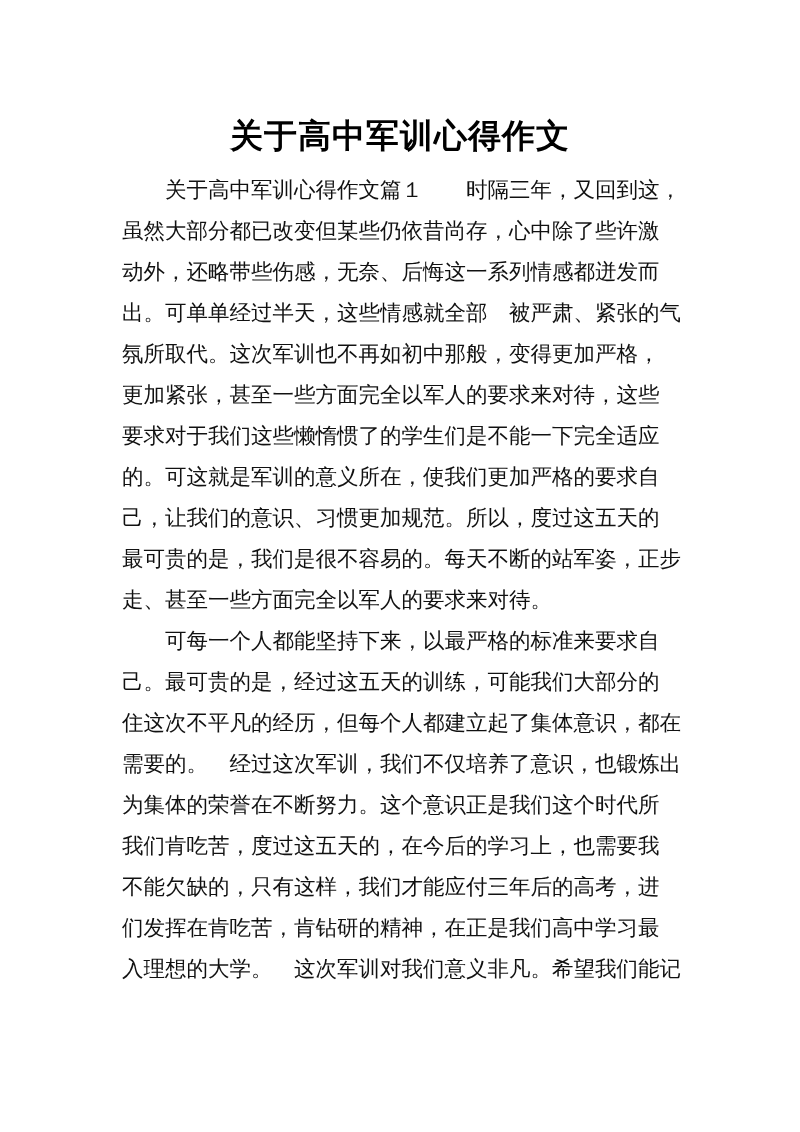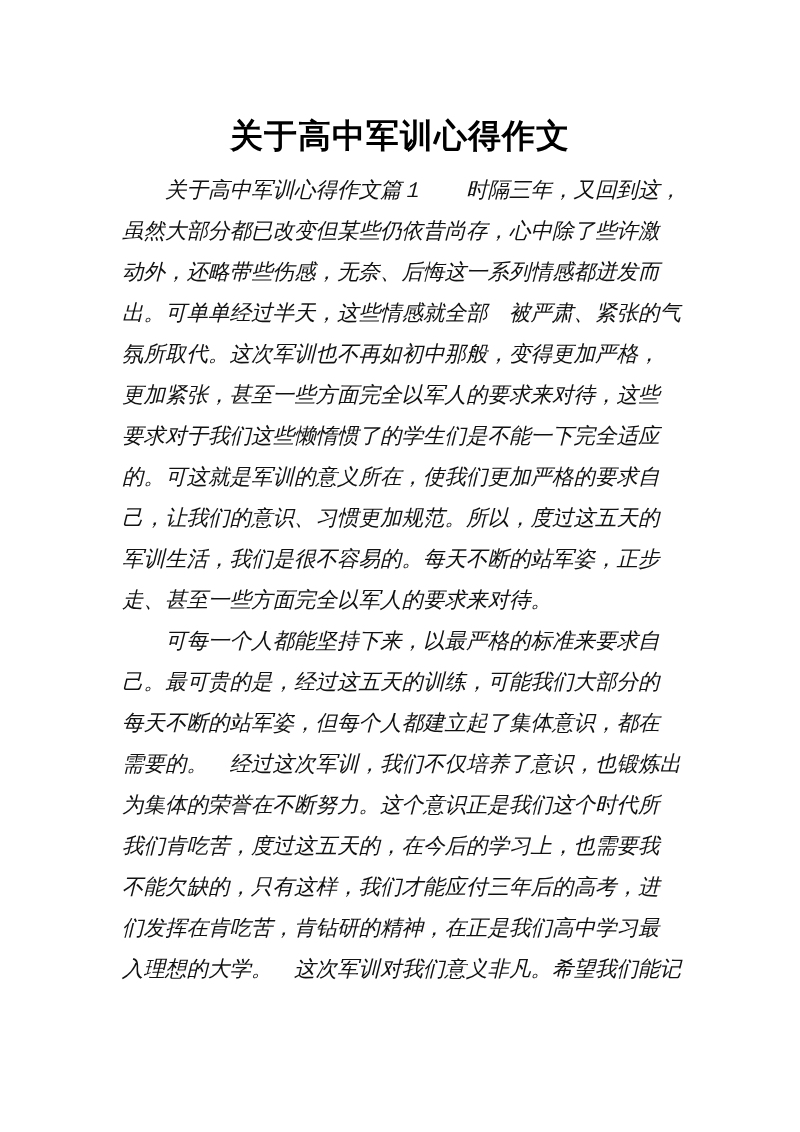--- a/index.html
+++ b/index.html
@@ -34,21 +34,20 @@
       font-weight: bold;
       letter-spacing: 1px;
       line-height: 44px;
       color: #000000;
     }
     .body {
       position: absolute;
       left: 122px;
       top: 158px;
       width: 560px;
-      font-style: italic;
     }
     .line {
       display: block;
       height: 41px;
       line-height: 32px;
       font-size: 21.5px;
       white-space: pre;
       color: #111111;
     }
     .indent {
@@ -65,27 +64,27 @@
     <div>
       <span class="line indent">关于高中军训心得作文篇１　　时隔三年，又回到这，</span>
       <span class="line">虽然大部分都已改变但某些仍依昔尚存，心中除了些许激</span>
       <span class="line">动外，还略带些伤感，无奈、后悔这一系列情感都迸发而</span>
       <span class="line">出。可单单经过半天，这些情感就全部　被严肃、紧张的气</span>
       <span class="line">氛所取代。这次军训也不再如初中那般，变得更加严格，</span>
       <span class="line">更加紧张，甚至一些方面完全以军人的要求来对待，这些</span>
       <span class="line">要求对于我们这些懒惰惯了的学生们是不能一下完全适应</span>
       <span class="line">的。可这就是军训的意义所在，使我们更加严格的要求自</span>
       <span class="line">己，让我们的意识、习惯更加规范。所以，度过这五天的</span>
-      <span class="line">军训生活，我们是很不容易的。每天不断的站军姿，正步</span>
+      <span class="line">最可贵的是，我们是很不容易的。每天不断的站军姿，正步</span>
       <span class="line">走、甚至一些方面完全以军人的要求来对待。</span>
     </div>
     <div>
       <span class="line indent">可每一个人都能坚持下来，以最严格的标准来要求自</span>
       <span class="line">己。最可贵的是，经过这五天的训练，可能我们大部分的</span>
-      <span class="line">每天不断的站军姿，但每个人都建立起了集体意识，都在</span>
+      <span class="line">住这次不平凡的经历，但每个人都建立起了集体意识，都在</span>
       <span class="line">需要的。　经过这次军训，我们不仅培养了意识，也锻炼出</span>
       <span class="line">为集体的荣誉在不断努力。这个意识正是我们这个时代所</span>
       <span class="line">我们肯吃苦，度过这五天的，在今后的学习上，也需要我</span>
       <span class="line">不能欠缺的，只有这样，我们才能应付三年后的高考，进</span>
       <span class="line">们发挥在肯吃苦，肯钻研的精神，在正是我们高中学习最</span>
       <span class="line">入理想的大学。　这次军训对我们意义非凡。希望我们能记</span>
     </div>
   </div>
 </div>
 

